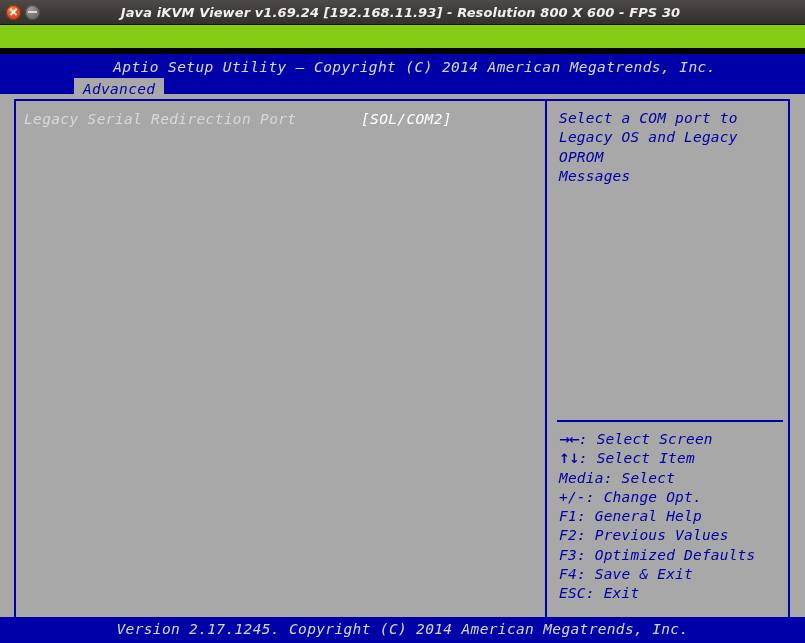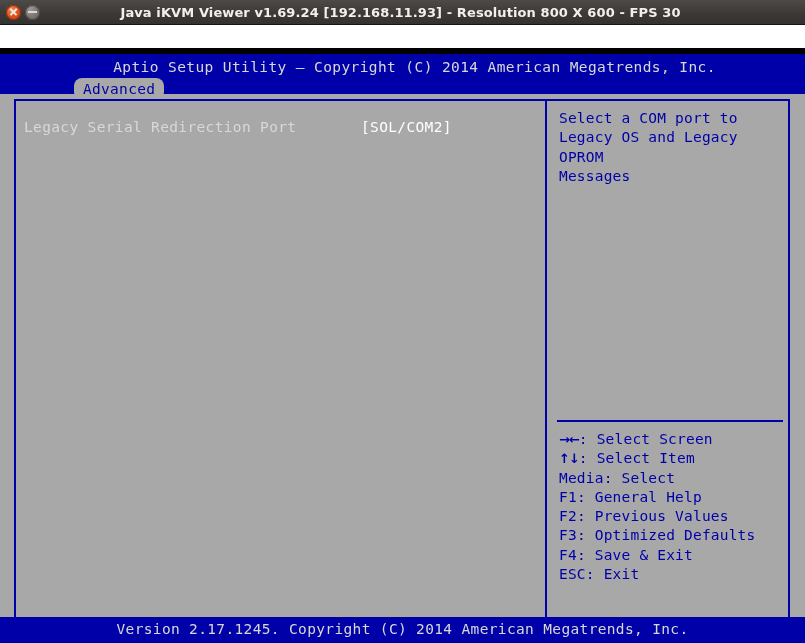--- a/index.html
+++ b/index.html
@@ -6,21 +6,22 @@
     margin: 0;
     padding: 0;
     background: #000;
   }
   #screen {
     position: relative;
     width: 805px;
     height: 643px;
     overflow: hidden;
     font-family: "DejaVu Sans Mono", monospace;
-    background: #ffffff;
+    background: #84cc16;
+    font-style: italic;
   }
 
   
   .titlebar {
     position: absolute;
     left: 0; top: 0;
     width: 805px; height: 24px;
     background: linear-gradient(to bottom, #4e4a47 0%, #3c3936 55%, #343131 100%);
     display: flex;
     align-items: center;
@@ -133,21 +134,20 @@
     position: absolute;
     left: 74px; top: 0;
     height: 22px;
     padding: 0 9px;
     background: #a8a8a8;
     color: #0000a8;
     font-size: 14.5px;
     line-height: 22px;
     letter-spacing: 0.3px;
     white-space: nowrap;
-    border-radius: 8px;
   }
 
   
   .frame {
     position: absolute;
     left: 14px; top: 51px;
     width: 776px; height: 553px;
     border: 2px solid #0000a8;
     box-sizing: border-box;
     background: #a8a8a8;
@@ -163,21 +163,20 @@
   .settings {
     position: absolute;
     left: 24px; top: 61px;
     width: 515px;
   }
   .setting-row {
     position: relative;
     height: 20px;
     line-height: 20px;
     white-space: nowrap;
-    margin-top: 8px;
   }
   .setting-label {
     position: absolute;
     left: 0; top: 0;
     color: #d8d8d8;
     font-size: 14.5px;
     letter-spacing: 0.35px;
   }
   .setting-value {
     position: absolute;
@@ -279,20 +278,21 @@
       <div>Legacy OS and Legacy OPROM</div>
       <div>Messages</div>
     </div>
 
     <div class="hdivider"></div>
 
     <div class="navkeys">
       <div class="nk"><span class="arrow">→←</span><span>: Select Screen</span></div>
       <div class="nk"><span class="arrow">↑↓</span><span>: Select Item</span></div>
       <div class="nk"><span>Media</span><span>: Select</span></div>
+      <div class="nk"><span>+/-</span><span>: Change Opt.</span></div>
       <div class="nk"><span>F1</span><span>: General Help</span></div>
       <div class="nk"><span>F2</span><span>: Previous Values</span></div>
       <div class="nk"><span>F3</span><span>: Optimized Defaults</span></div>
       <div class="nk"><span>F4</span><span>: Save &amp; Exit</span></div>
       <div class="nk"><span>ESC</span><span>: Exit</span></div>
     </div>
 
     <div class="bios-footer">
       <div class="bios-footer-text">Version 2.17.1245. Copyright (C) 2014 American Megatrends, Inc.</div>
     </div>

